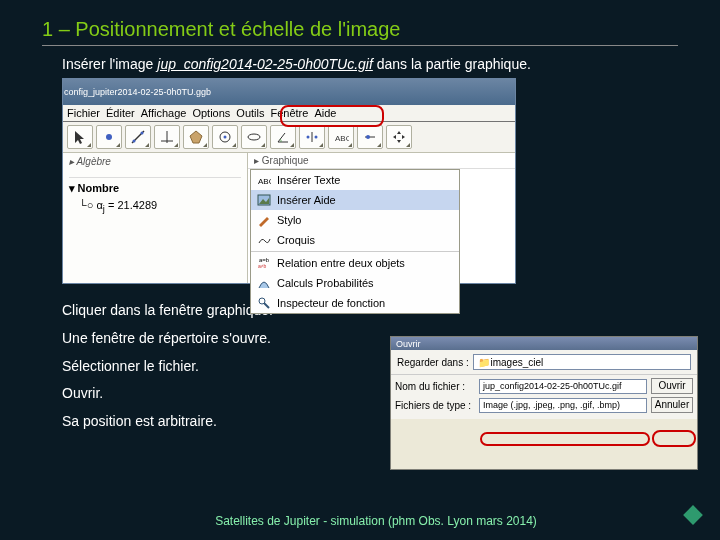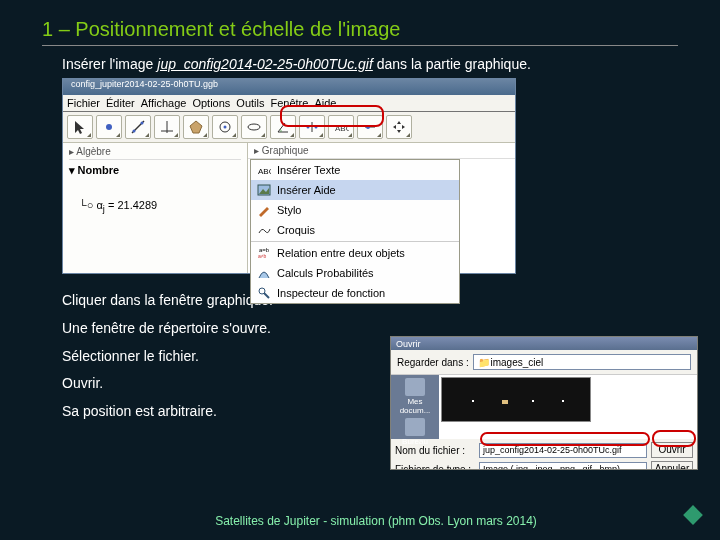--- a/index.html
+++ b/index.html
@@ -34,24 +34,24 @@
     margin: 4px 0 0 62px;
     width: 454px;
     background: #ece9d8;
     border: 1px solid #6b85a3;
     font-family: Tahoma, sans-serif;
     font-size: 11px;
     color: #000;
   }
   .ss1-title {
     background: linear-gradient(#6b85a3,#4a6a8c);
-    height: 16px;
-    display: flex;
-    align-items: flex-start;
-    padding-left: 8px;
+    height: 26px;
+    display: flex;
+    align-items: center;
+    padding-left: 1px;
   }
   .ss1-title span { color: #fff; font-size: 9px; }
   .ss1-menu {
     background: #f4f3ee;
     padding: 2px 4px;
     border-bottom: 1px solid #737373;
     display: flex;
     gap: 6px;
     font-size: 11px;
   }
@@ -91,30 +91,31 @@
     width: 185px;
     border-right: 1px solid #c0c0b0;
     background: #fdfdfb;
     padding: 3px 6px;
     font-size: 11px;
   }
   .ss1-left .tab {
     font-size: 10px;
     color: #555;
     border-bottom: 1px solid #ddd;
-    padding-bottom: 2px;
+    padding-bottom: 10px;
     margin-bottom: 4px;
+    font-style: italic;
   }
   .ss1-left .head {
     font-weight: bold;
     margin: 3px 0;
   }
   .ss1-left .row {
     padding-left: 10px;
-    margin-top: 22px;
+    margin-top: 4px;
   }
   .ss1-right {
     flex: 1;
     background: #fff;
     position: relative;
   }
   .menu-popup {
     position: absolute;
     left: 2px;
     top: 0;
@@ -460,34 +461,20 @@
 </div>
 
 <div class="screenshot2">
   <div class="s2-title">
       <span>Ouvrir</span>
     </div>
   <div class="s2-row1">
     <span class="lbl">Regarder dans :</span>
     <div class="combo">📁 <span>images_ciel</span></div>
   </div>
-  <div class="s2-body">
-    <div class="s2-sidebar">
-      <div class="sb"><div class="sq"></div><span>Mes docum...</span></div>
-      <div class="sb"><div class="sq"></div><span>Bureau</span></div>
-    </div>
-    <div class="s2-preview">
-      <div class="thumb">
-        <div class="dot" style="left:30px;top:22px;"></div>
-        <div class="dot" style="left:60px;top:22px;width:6px;height:4px;background:#e0c080;"></div>
-        <div class="dot" style="left:90px;top:22px;"></div>
-        <div class="dot" style="left:120px;top:22px;"></div>
-      </div>
-    </div>
-  </div>
   <div class="s2-bottom">
     <div class="frow">
       <span class="flbl">Nom du fichier :</span>
       <div class="finput">
           <span>jup_config2014-02-25-0h00TUc.gif</span>
         </div>
       <div class="fbtn">Ouvrir</div>
     </div>
     <div class="frow">
       <span class="flbl">Fichiers de type :</span>

